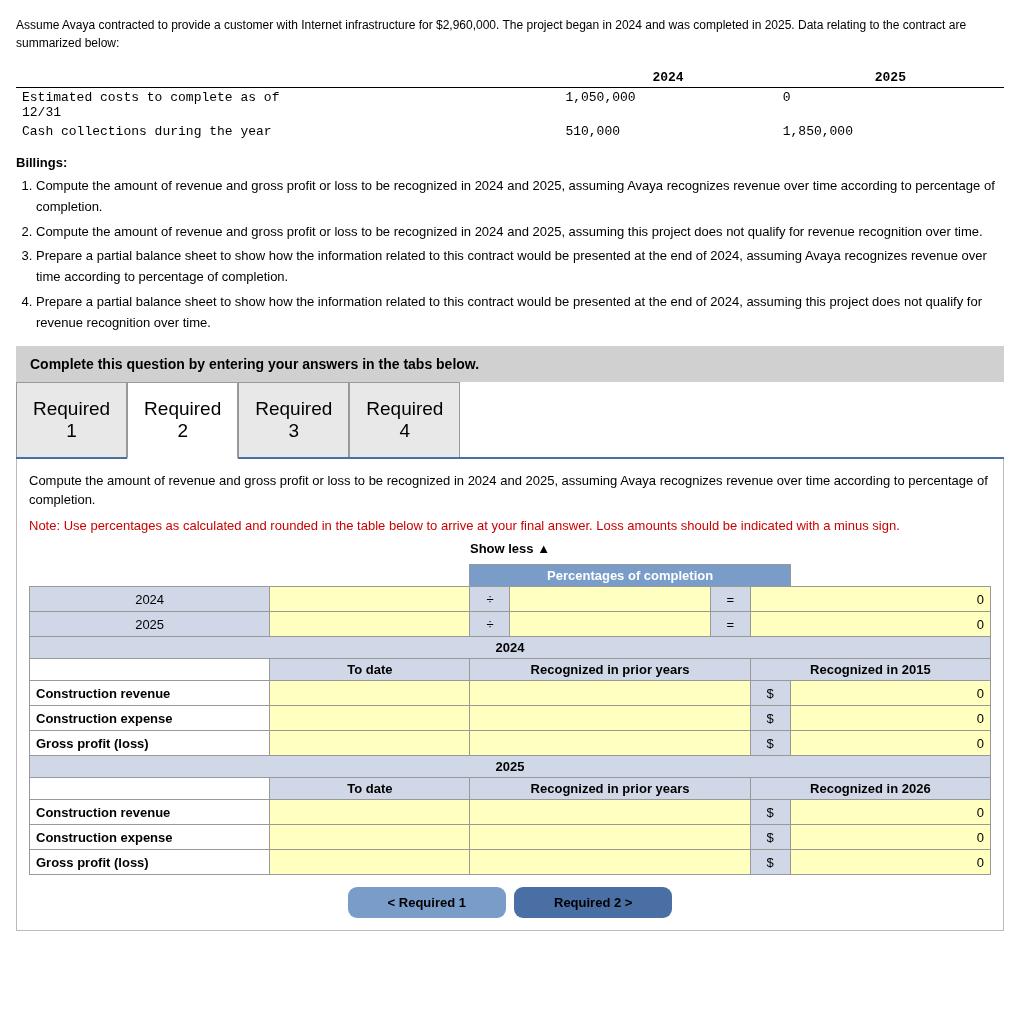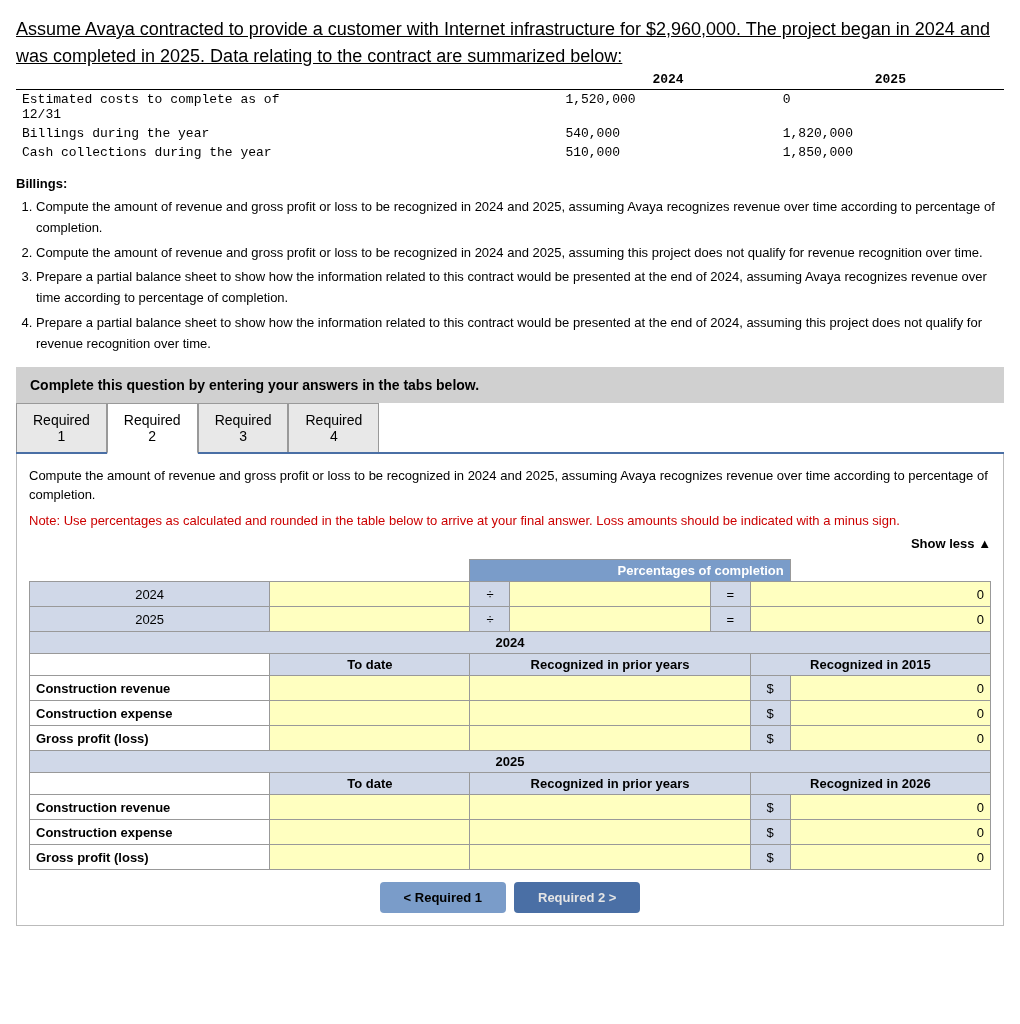--- a/index.html
+++ b/index.html
@@ -6,24 +6,23 @@
     body {
       font-family: Arial, sans-serif;
       font-size: 13px;
       background: #fff;
       color: #000;
       width: 1020px;
       min-height: 1024px;
       padding: 16px;
     }
     .intro-text {
-      margin-bottom: 0;
+      margin-bottom: 16px;
       line-height: 1.5;
-      font-size: 18px;
-      text-decoration: underline;
+      font-size: 12px;
     }
     .data-table {
       width: 100%;
       border-collapse: collapse;
       margin-bottom: 14px;
       font-size: 13px;
     }
     .data-table td {
       padding: 2px 6px;
       vertical-align: top;
@@ -59,23 +58,23 @@
       margin-bottom: 0;
     }
     .tabs-container {
       display: flex;
       border-bottom: 2px solid #4a6fa5;
       margin-bottom: 0;
     }
     .tab {
       border: 1px solid #999;
       border-bottom: none;
-      padding: 8px 16px;
-      text-align: center;
-      font-size: 14px;
+      padding: 15px 16px;
+      text-align: center;
+      font-size: 19px;
       cursor: pointer;
       background: #e8e8e8;
       min-width: 70px;
     }
     .tab.active {
       background: #fff;
       border-bottom: 2px solid #fff;
       margin-bottom: -2px;
       font-weight: normal;
     }
@@ -90,21 +89,21 @@
       line-height: 1.5;
       margin-bottom: 6px;
     }
     .note-red {
       color: #cc0000;
       font-size: 13px;
       line-height: 1.5;
       margin-bottom: 6px;
     }
     .show-less {
-      text-align: right;
+      text-align: center;
       font-weight: bold;
       font-size: 13px;
       margin-bottom: 8px;
     }
     .show-less span {
       cursor: pointer;
     }
     .completion-table {
       width: 100%;
       border-collapse: collapse;
@@ -147,34 +146,34 @@
       outline: none;
       padding: 1px 2px;
     }
     .nav-buttons {
       display: flex;
       gap: 8px;
       margin-top: 12px;
       justify-content: center;
     }
     .nav-btn {
-      padding: 8px 24px;
+      padding: 8px 40px;
       font-size: 13px;
       font-weight: bold;
       cursor: pointer;
       border: none;
-      border-radius: 4px;
+      border-radius: 9px;
     }
     .nav-btn-prev {
       background: #7a9cc9;
       color: #000;
     }
     .nav-btn-next {
       background: #4a6fa5;
-      color: #e5e5e5;
+      color: #000000;
     }
     .operator-cell {
       text-align: center;
       width: 20px;
       background: #d0d8e8;
     }
     .equals-cell {
       text-align: center;
       width: 20px;
       background: #d0d8e8;
@@ -204,46 +203,41 @@
       text-align: center;
       font-weight: bold;
     }
     .recog-in-year-header {
       background: #d0d8e8;
       text-align: center;
       font-weight: bold;
     }
     .pct-main-header {
       background: #7a9cc9;
-      text-align: right;
+      text-align: center;
       font-weight: bold;
       color: #fff;
     }
   </style>
 </head>
 <body>
 
 <p class="intro-text">Assume Avaya contracted to provide a customer with Internet infrastructure for $2,960,000. The project began in 2024 and was completed in 2025. Data relating to the contract are summarized below:</p>
 
 <table class="data-table monospace">
   <tbody>
       <tr class="header-row">
     <td style="width:55%"></td>
     <td style="width:22%">2024</td>
     <td style="width:23%">2025</td>
   </tr>
   <tr>
     <td>Estimated costs to complete as of<br>12/31</td>
-    <td>1,520,000</td>
+    <td>1,050,000</td>
     <td>0</td>
-  </tr>
-  <tr>
-    <td>Billings during the year</td>
-    <td>540,000</td>
-    <td>1,820,000</td>
   </tr>
   <tr>
     <td>Cash collections during the year</td>
     <td>510,000</td>
     <td>1,850,000</td>
   </tr>
 </tbody>
   </table>
 
 <div class="required-section">

